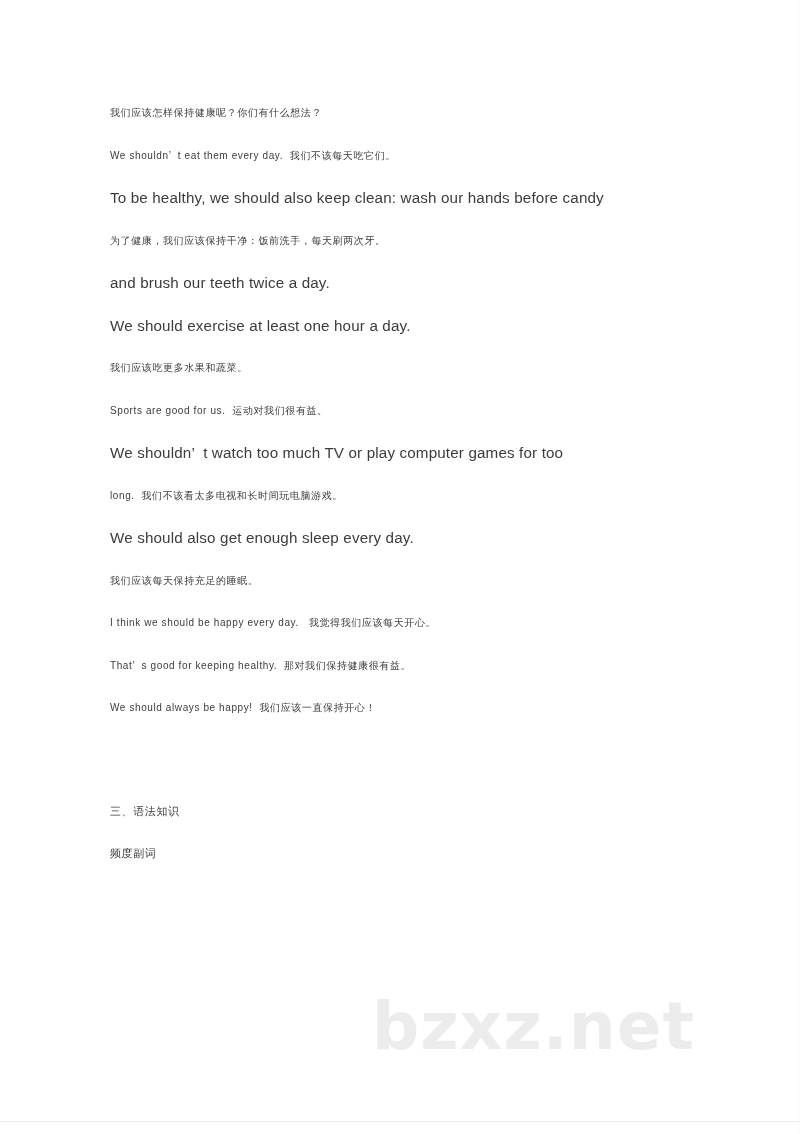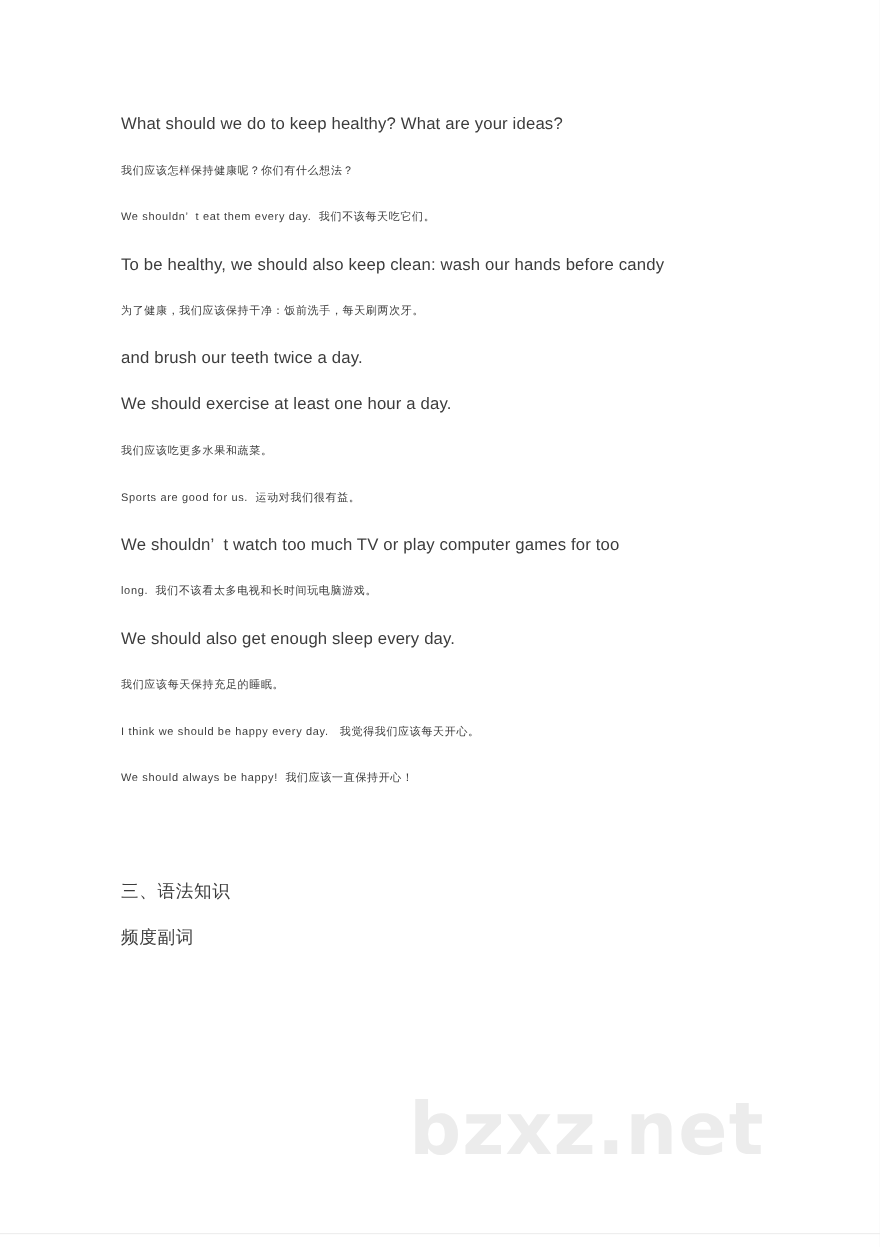--- a/index.html
+++ b/index.html
@@ -67,50 +67,50 @@
   }
   .line.cn {
     font-size: 10px;
     letter-spacing: 0.6px;
   }
   .spacer-block {
     height: 60px;
   }
   .heading {
     color: #3c3c3c;
-    font-size: 16px;
+    font-size: 11px;
     line-height: 42.5px;
     height: 42.5px;
     letter-spacing: 0.6px;
     white-space: pre;
   }
 </style>
 </head>
 <body>
 
 <div id="page">
 
   <div id="watermark">bzxz.net</div>
 
   <div id="content">
 
-    <div class="line en">What should we do to keep healthy? What are your ideas?</div>
     <div class="line cn">我们应该怎样保持健康呢？你们有什么想法？</div>
     <div class="line cn">We shouldn’  t eat them every day.  我们不该每天吃它们。</div>
     <div class="line en">To be healthy, we should also keep clean: wash our hands before candy</div>
     <div class="line cn">为了健康，我们应该保持干净：饭前洗手，每天刷两次牙。</div>
     <div class="line en">and brush our teeth twice a day.</div>
     <div class="line en">We should exercise at least one hour a day.</div>
     <div class="line cn">我们应该吃更多水果和蔬菜。</div>
     <div class="line cn">Sports are good for us.  运动对我们很有益。</div>
     <div class="line en">We shouldn’  t watch too much TV or play computer games for too</div>
     <div class="line cn">long.  我们不该看太多电视和长时间玩电脑游戏。</div>
     <div class="line en">We should also get enough sleep every day.</div>
     <div class="line cn">我们应该每天保持充足的睡眠。</div>
     <div class="line cn">I think we should be happy every day.   我觉得我们应该每天开心。</div>
+    <div class="line cn">That’  s good for keeping healthy.  那对我们保持健康很有益。</div>
     <div class="line cn">We should always be happy!  我们应该一直保持开心！</div>
 
     <div class="spacer-block"></div>
 
     <div class="heading">三、语法知识</div>
     <div class="heading">频度副词</div>
 
   </div>
 
   <div id="page-right-rule"></div>

